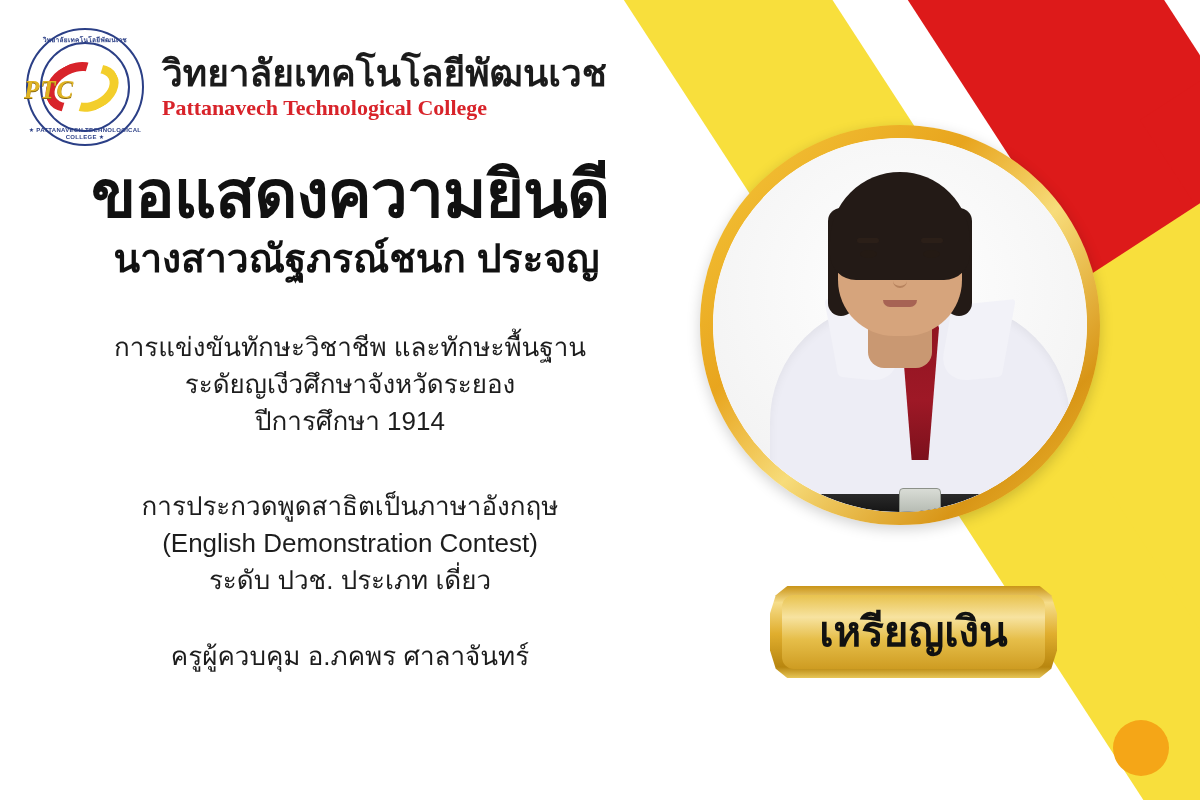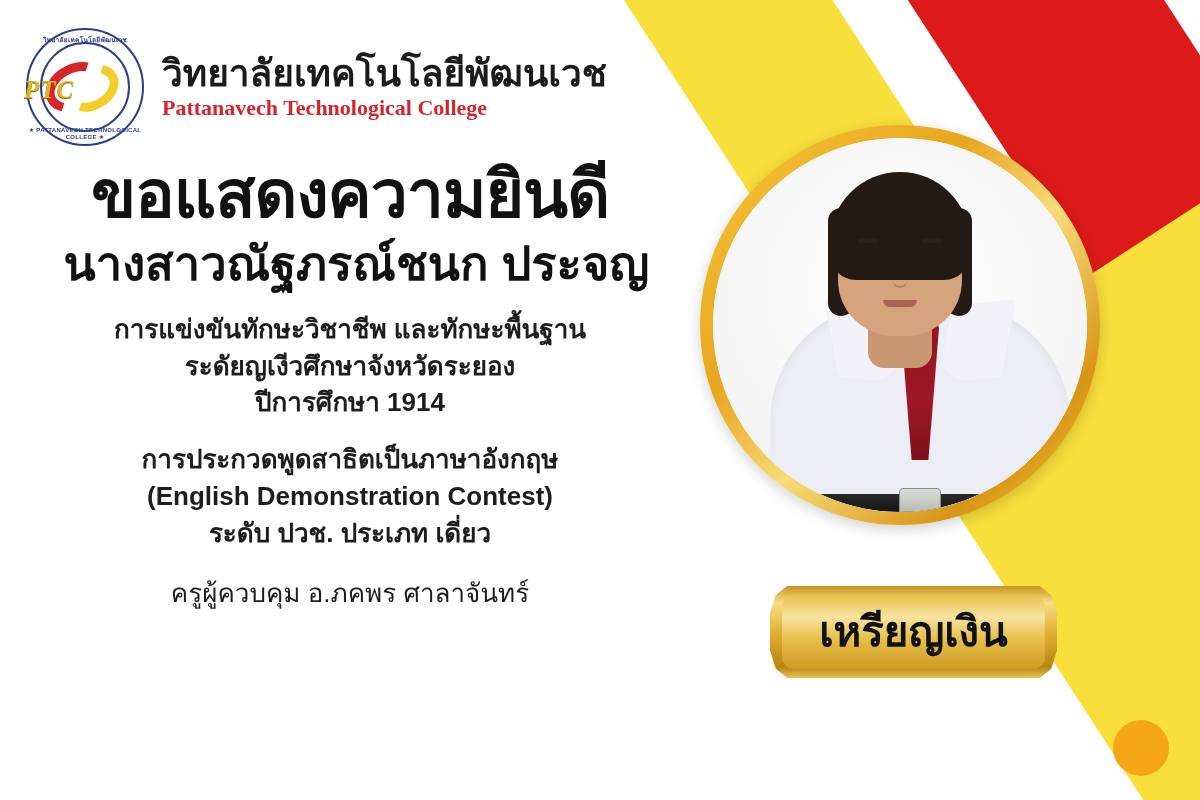--- a/index.html
+++ b/index.html
@@ -145,37 +145,37 @@
     text-align:center;
   }
   .headline {
     font-size:66px;
     font-weight:800;
     color:#111111;
     letter-spacing:-1px;
     line-height:1.1;
   }
   .awardee-name {
-    font-size:47px;
+    font-size:39px;
     font-weight:800;
     color:#111111;
     margin-top:6px;
     line-height:1.15;
     margin-left:13px;
   }
   .para {
-    margin-top:20px;
+    margin-top:48px;
     font-size:26px;
-    font-weight:700;
+    font-weight:400;
     color:#1d1d1d;
     line-height:1.42;
   }
   .para-line { display:block; }
   .advisor {
-    margin-top:20px;
+    margin-top:36px;
     font-size:26px;
     color:#1d1d1d;
   }
 
   
   .portrait-wrap {
     position:absolute;
     top:125px; left:700px;
     width:400px; height:400px;
     z-index:7;

